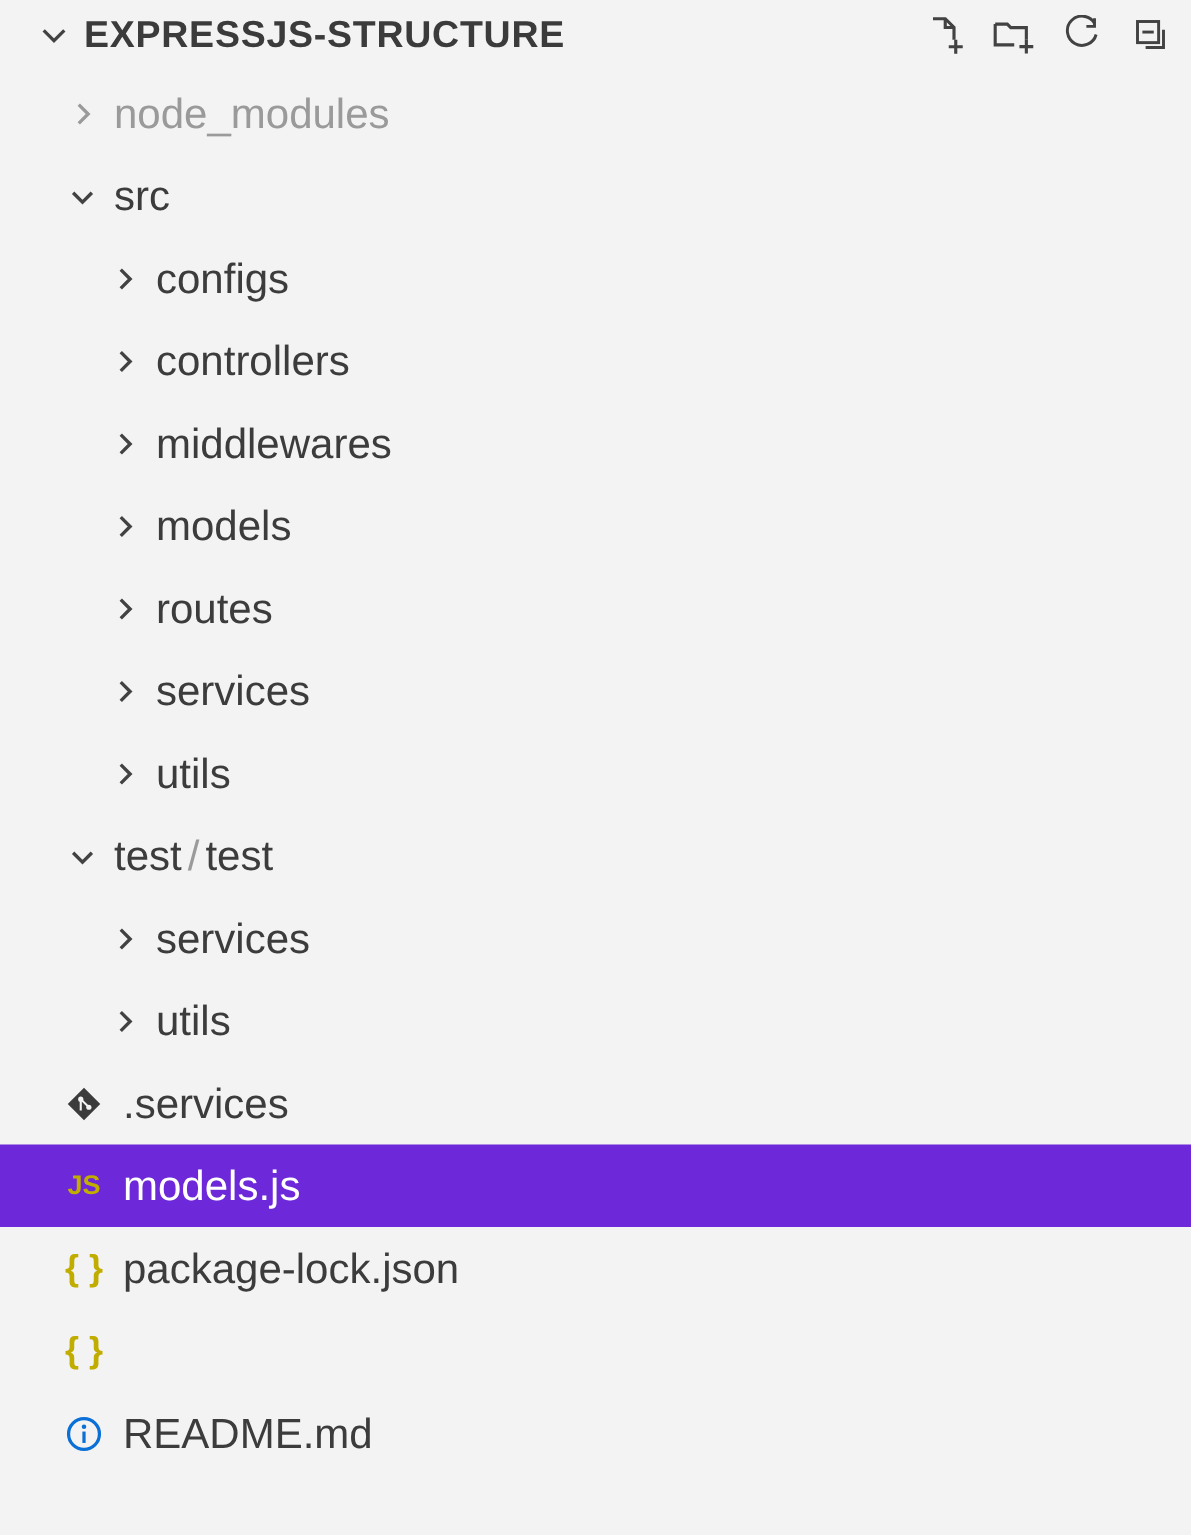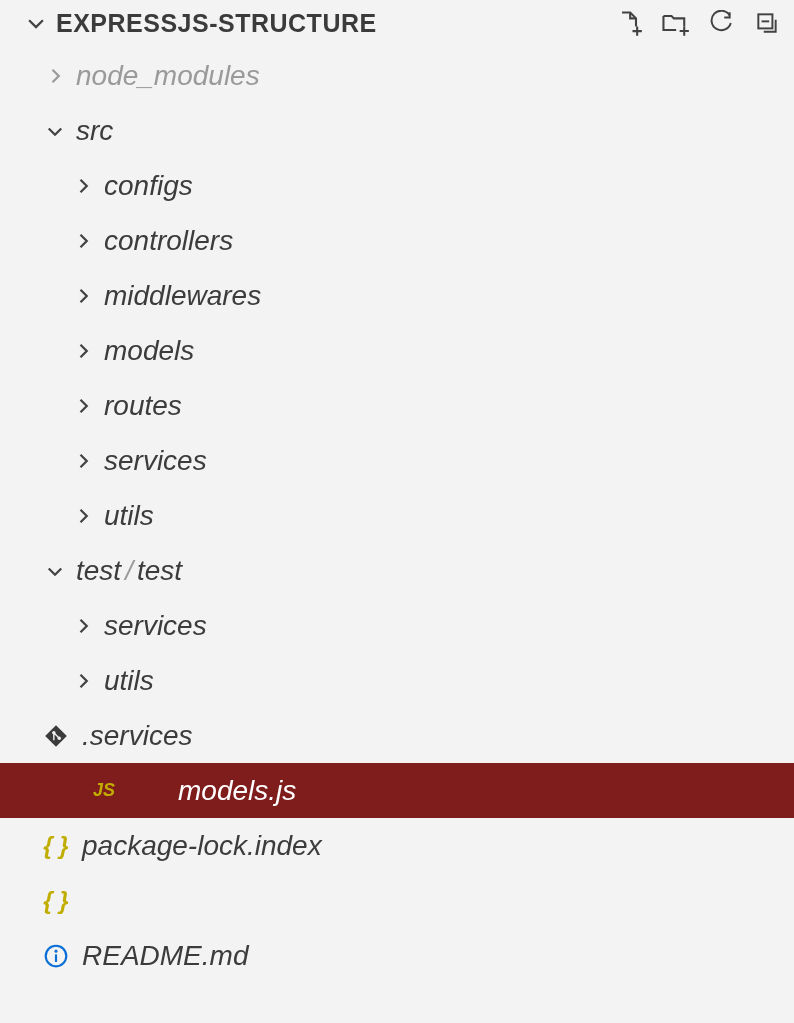--- a/index.html
+++ b/index.html
@@ -53,38 +53,36 @@
       width: 30px;
       height: 30px;
       display: inline-flex;
       align-items: center;
       justify-content: center;
       cursor: pointer;
       color: #424242;
     }
     .tree {
       padding-top: 2px;
-      font-style: italic;
     }
     .tree-row {
       display: flex;
       align-items: center;
       height: 55px;
       padding-left: 12px;
       font-size: 28px;
       color: #3c3c3c;
       cursor: pointer;
     }
     .tree-row.dimmed {
       color: #9a9a9a;
     }
     .tree-row.selected {
-      background: #7f1d1d;
+      background: #6d28d9;
       color: #ffffff;
-      gap: 48px;
     }
     .indent {
       display: inline-block;
     }
     .indent-1 { width: 28px; }
     .indent-2 { width: 56px; }
     .chevron {
       width: 30px;
       height: 30px;
       display: inline-flex;
@@ -312,21 +310,21 @@
         <span class="js-badge">JS</span>
       </span>
       <span class="label">models.js</span>
     </div>
 
     <div class="tree-row">
       <span class="indent indent-1"></span>
       <span class="file-icon">
         <span class="json-brackets">{ }</span>
       </span>
-      <span class="label">package-lock.index</span>
+      <span class="label">package-lock.json</span>
     </div>
 
     <div class="tree-row">
       <span class="indent indent-1"></span>
       <span class="file-icon">
         <span class="json-brackets">{ }</span>
       </span>
     </div>
 
     <div class="tree-row">

